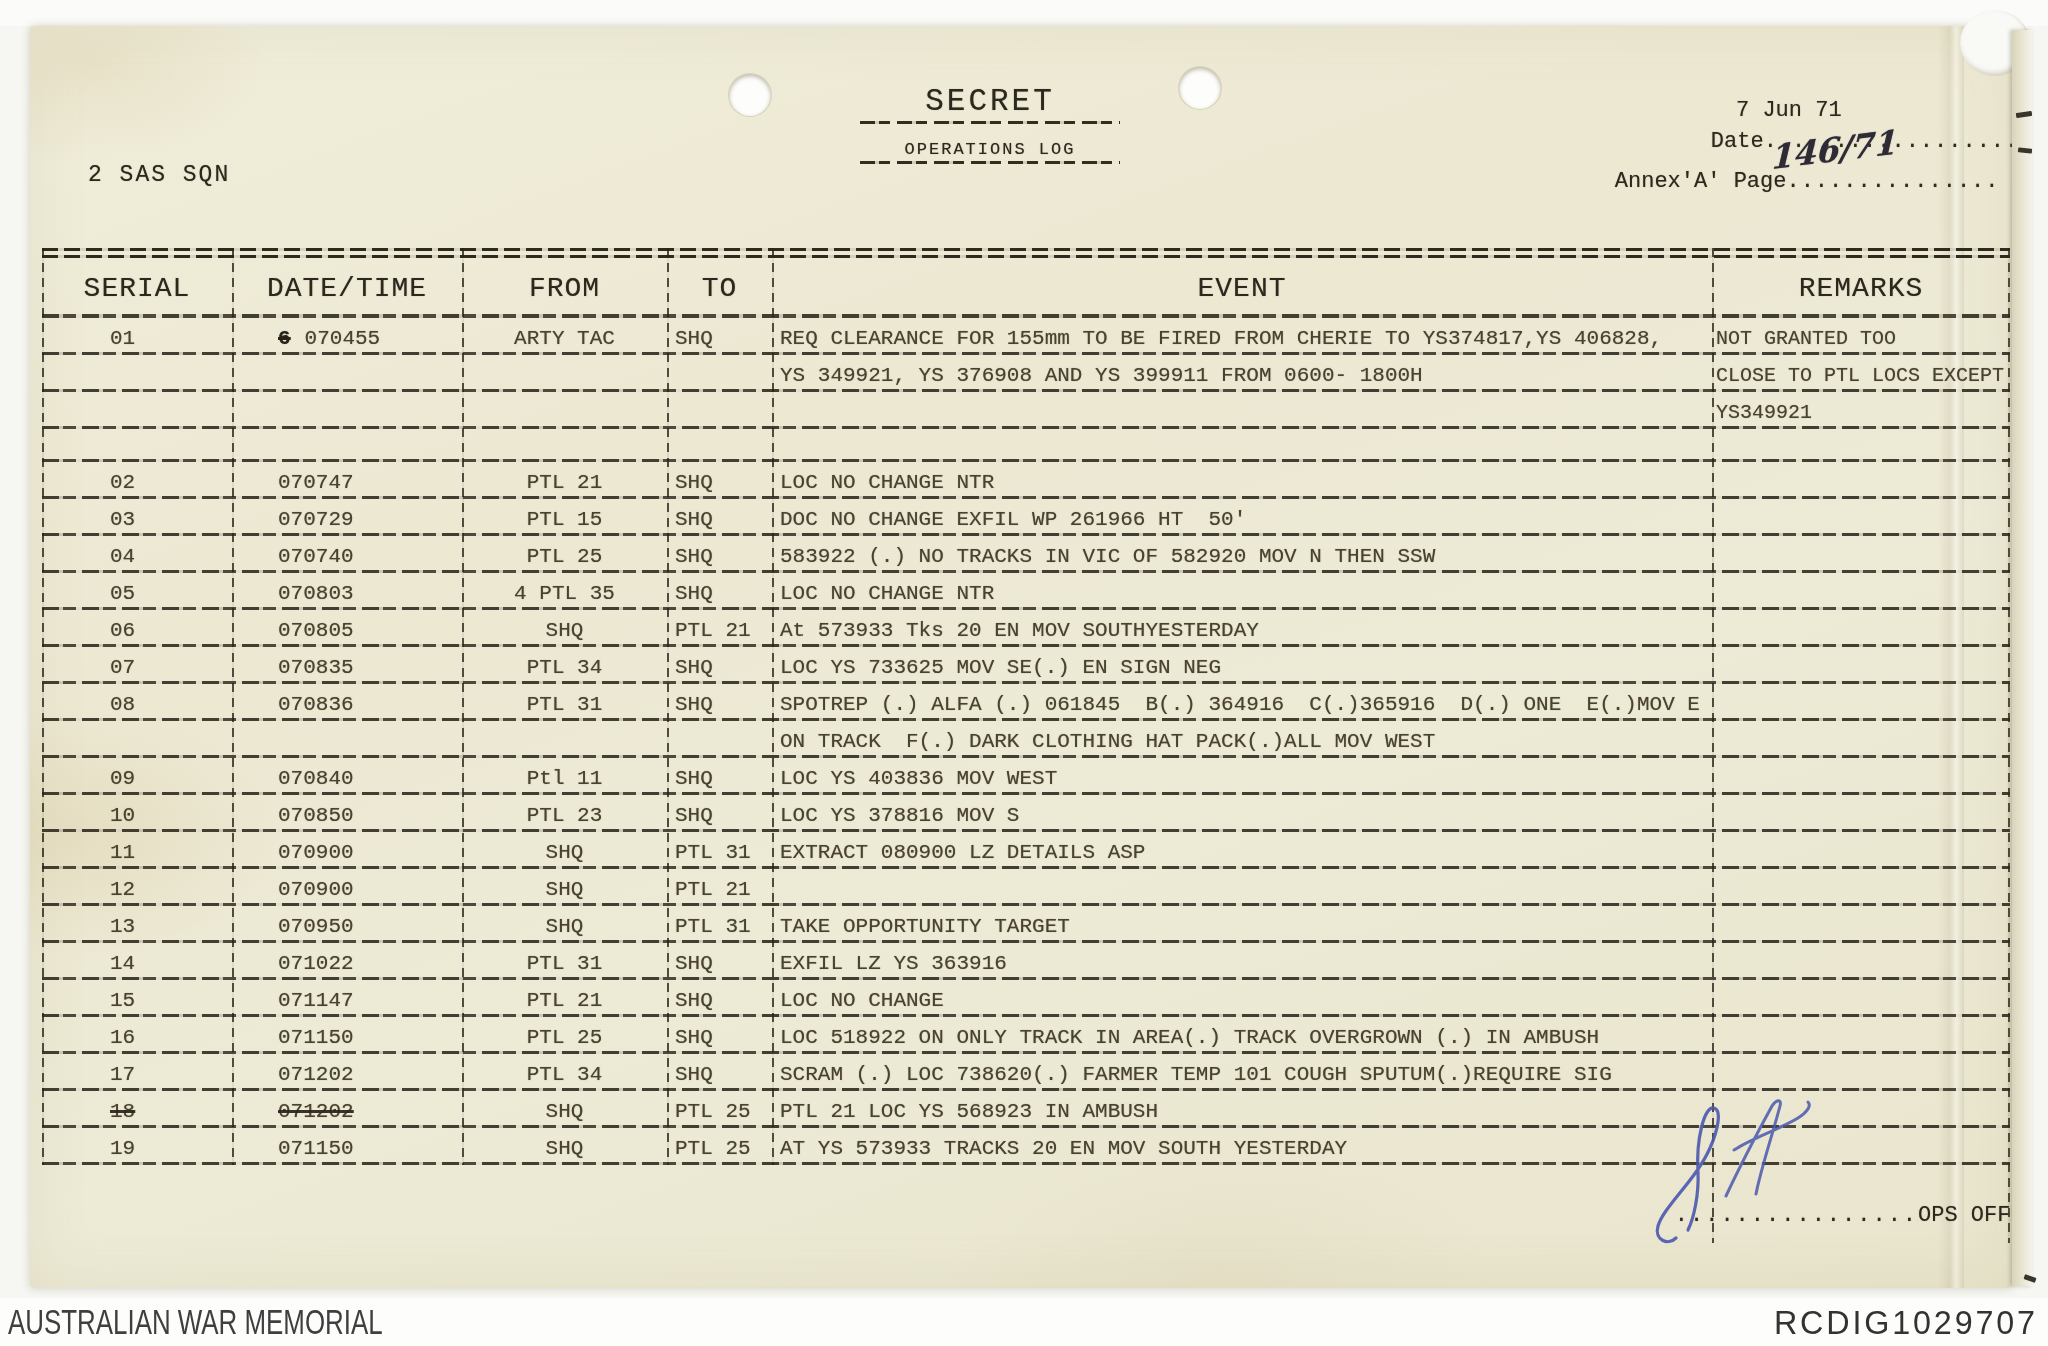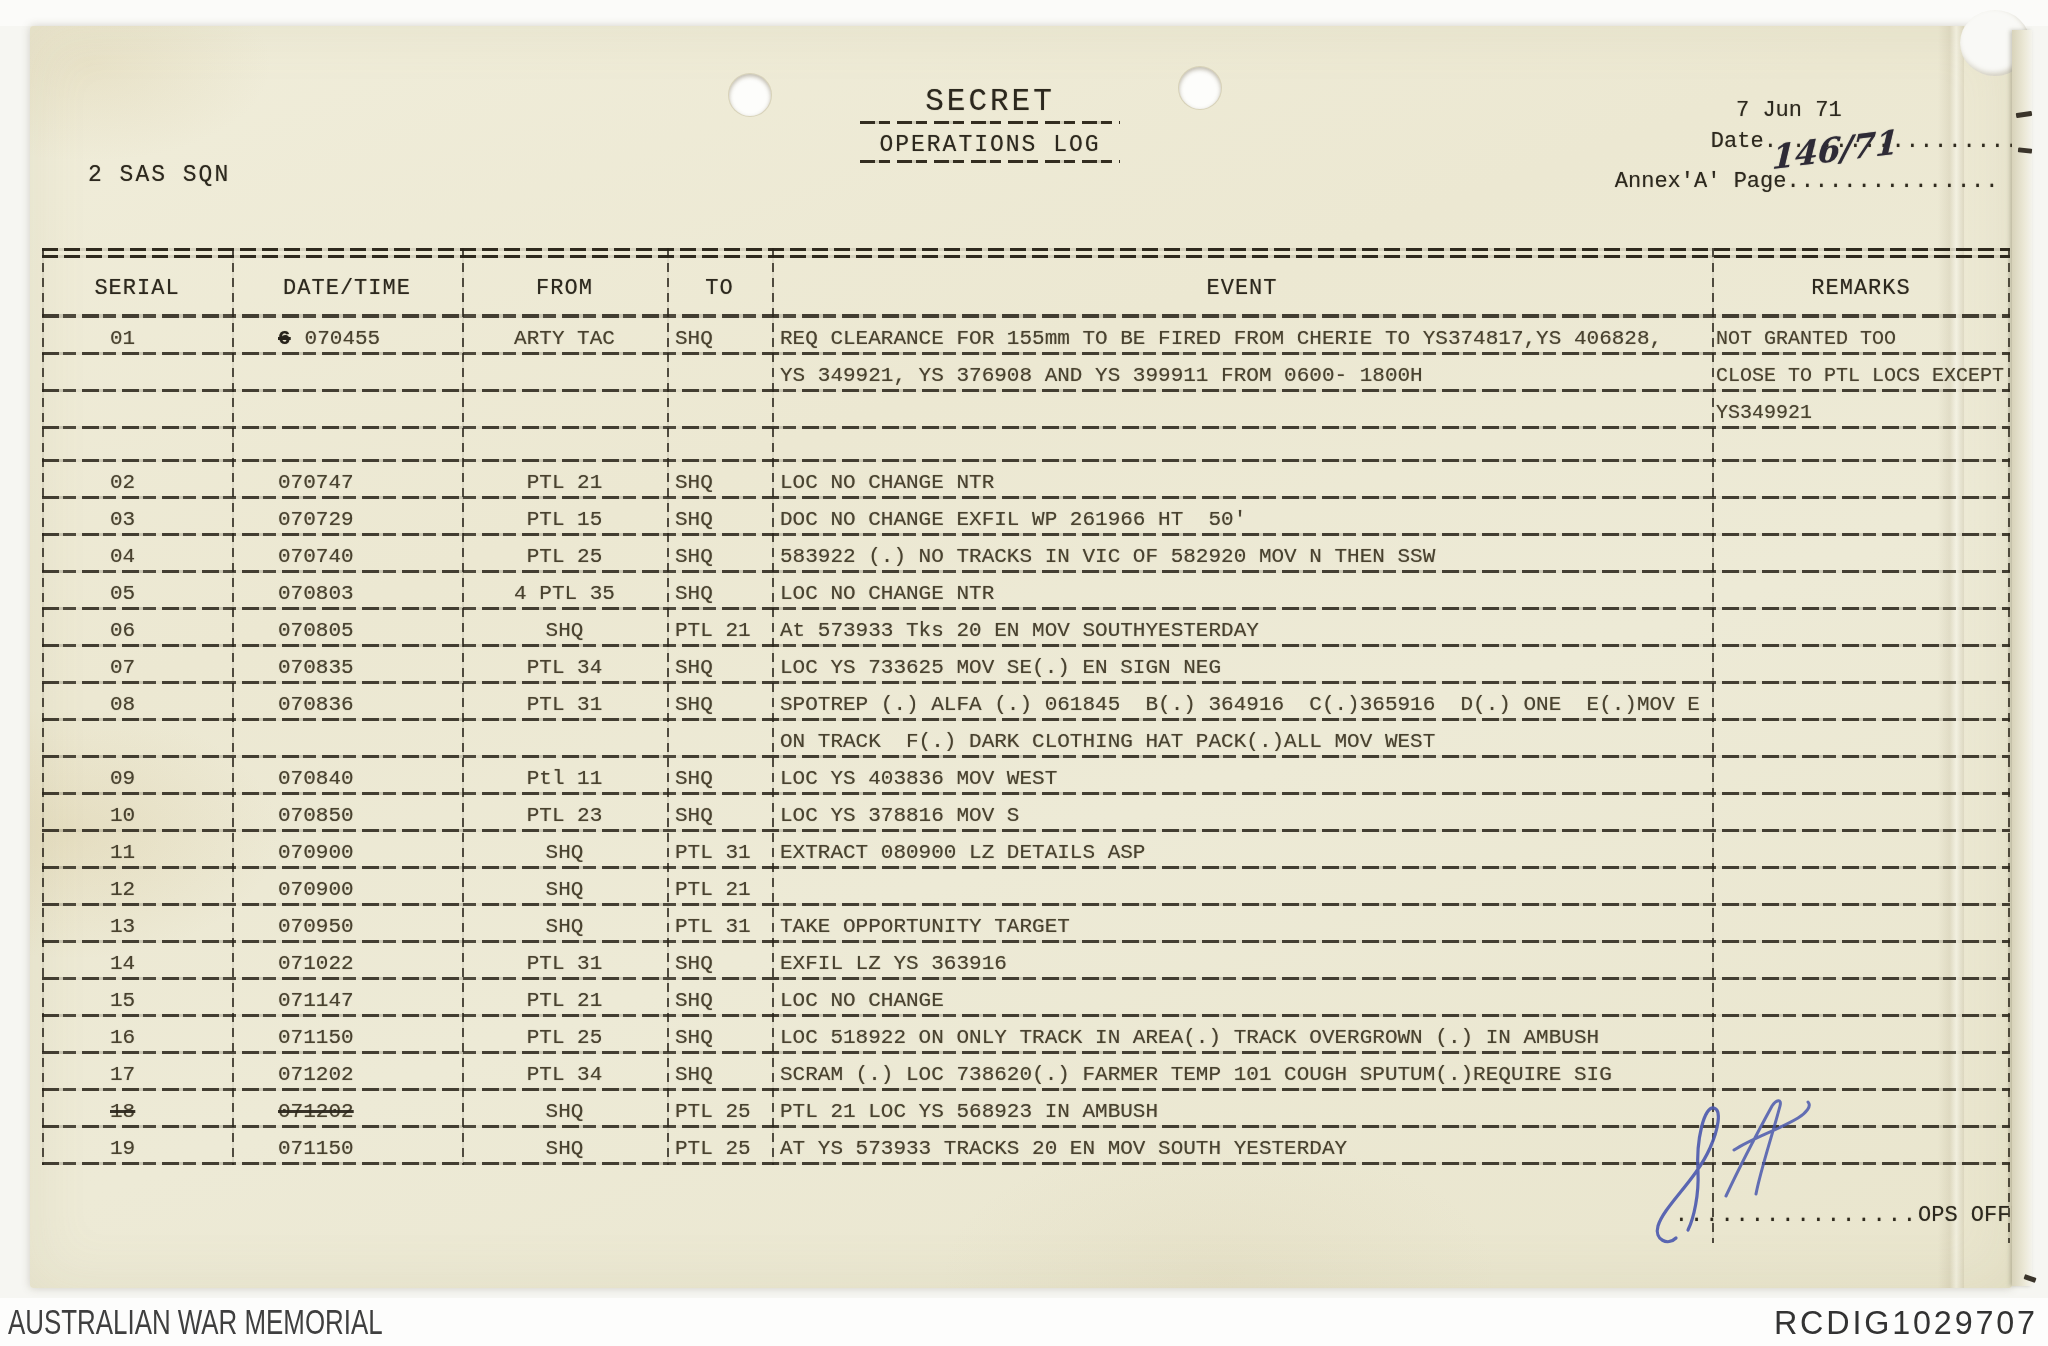--- a/index.html
+++ b/index.html
@@ -49,21 +49,21 @@
     white-space:pre;
   }
   .ink-dark{color:#2c281e;}
   .typed-underline{
     height:3px;margin-top:2px;
     background:repeating-linear-gradient(90deg,#332d20 0 15px,rgba(51,45,32,.15) 15px 19px,#332d20 19px 30px,transparent 30px 37px);
   }
   .unit{position:absolute;left:58px;top:104px;font-size:23px;letter-spacing:2px;margin-top:32px;}
   .title-block{position:absolute;left:830px;top:58px;width:260px;text-align:center;}
   .title-block .t1{font-size:31px;letter-spacing:3px;display:inline-block;}
-  .title-block .t2{font-size:23px;letter-spacing:2px;display:inline-block;margin-top:8px;}
+  .title-block .t2{font-size:17px;letter-spacing:2px;display:inline-block;margin-top:16px;}
   .fill-line{position:absolute;font-size:22px;}
   .fill-line .dots{letter-spacing:1px;color:#2f2a1e;}
   .fill-line .value{position:absolute;top:-6px;font-size:22px;}
   .date-line{left:1628px;top:78px;}
   .date-line .value{left:78px;}
   .annex-line{left:1532px;top:118px;}
   .annex-line .value{
     left:210px;top:-14px;
     font-family:"DejaVu Serif",serif;font-style:italic;font-weight:bold;
     font-size:33px;color:#2e2b36;transform:rotate(-7deg) skewX(-10deg);
@@ -88,21 +88,21 @@
     content:'';position:absolute;left:0;right:0;bottom:0;height:3px;
     background:repeating-linear-gradient(90deg,rgba(43,38,27,.88) 0 17px,rgba(43,38,27,.18) 17px 21px,rgba(43,38,27,.82) 21px 34px,rgba(43,38,27,.05) 34px 40px);
   }
   .t-head{height:60px;}
   .t-head::after{height:4px;}
   .t-blank{height:33px;}
   .c{
     display:flex;align-items:flex-end;padding-bottom:5px;
     font-size:21px;overflow:visible;
   }
-  .t-head .c{align-items:center;justify-content:center;padding-bottom:0;font-size:22px;letter-spacing:1px;color:#2c281e;}
+  .t-head .c{align-items:center;justify-content:center;padding-bottom:0;font-size:28px;letter-spacing:1px;color:#2c281e;}
   .c.serial{padding-left:68px;align-items:flex-end;}
   .c.dt{padding-left:46px;}
   .c.from{justify-content:center;}
   .c.to{padding-left:8px;}
   .c.event{padding-left:8px;}
   .c.remarks{padding-left:4px;font-size:20px;}
   .struck{text-decoration:line-through;text-decoration-thickness:3px;text-decoration-color:rgba(40,35,26,.85);}
   .dtp{margin-right:14px;color:#26221a;text-decoration:line-through;text-decoration-thickness:3px;font-weight:bold;}
   .vrule{
     position:absolute;top:0;width:2px;

